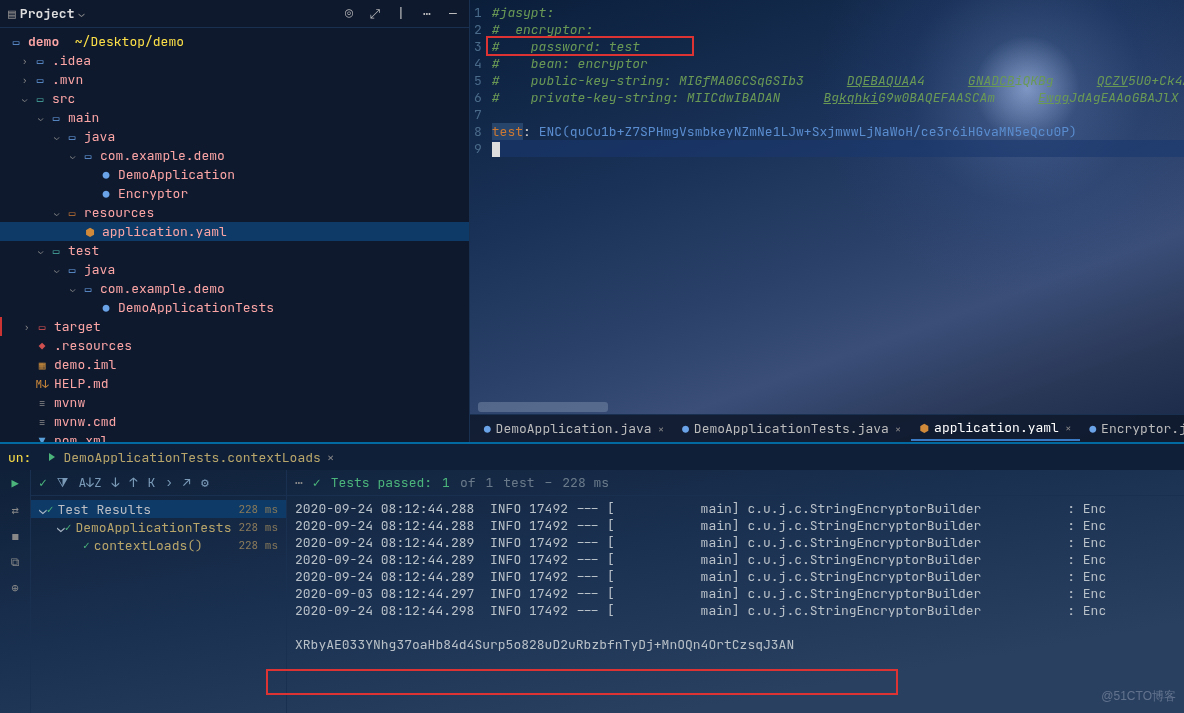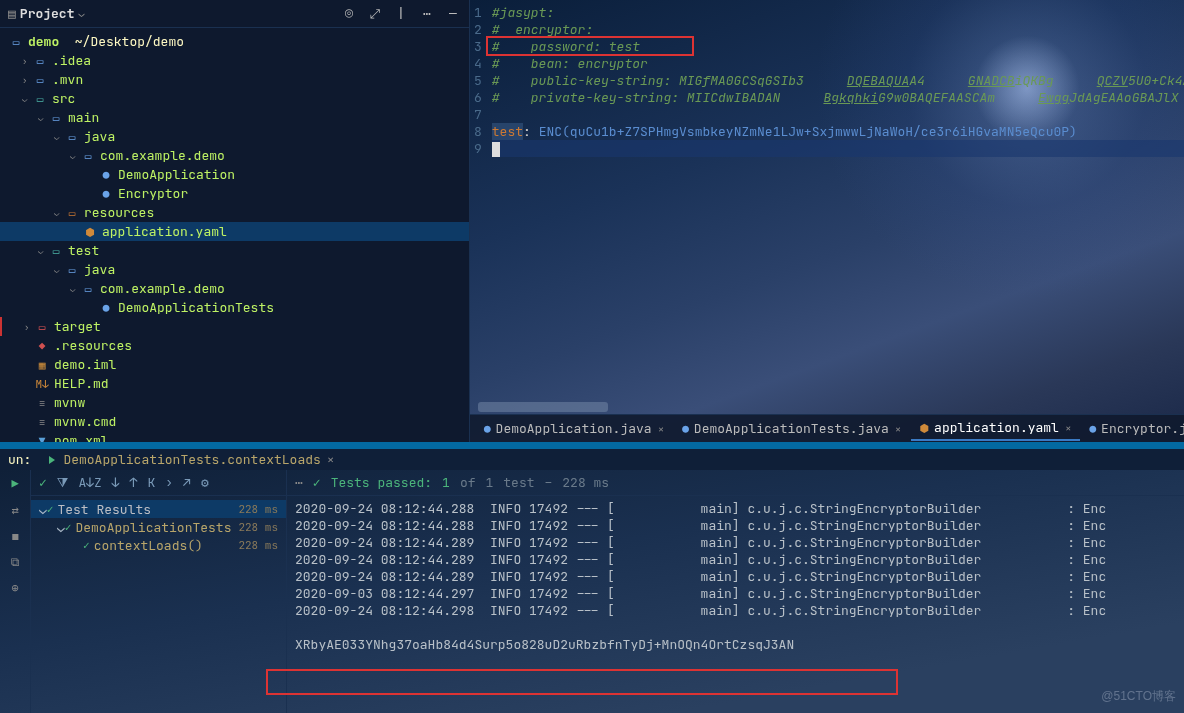--- a/index.html
+++ b/index.html
@@ -18,43 +18,43 @@
 .tree-row .ticon { display:inline-block; width:16px; text-align:center; margin-right:4px; font-size:11px; }
 .tree-row.hl { border-left:2px solid #cc3333; padding-left:6px; }
 .folder-blue { color:#6aa3e8; }
 .folder-teal { color:#4bb4a8; }
 .folder-red { color:#e45555; }
 .folder-orange { color:#cc7832; }
 .file-yaml { color:#d08a3a; }
 .file-md { color:#d08a3a; }
 .file-class { color:#6aa3e8; }
 .file-gray { color:#888; }
-.txt { color:#bef264; }
-.txt-dim { color:#fef9c3; }
+.txt { color:#fca5a5; }
+.txt-dim { color:#fde047; }
 .editor { flex:1; position:relative; display:flex; flex-direction:column; background:linear-gradient(160deg,#0a1e3a 0%,#1a3258 35%,#2a4068 55%,#3a4e78 70%,#2a3858 85%,#1a2848 100%); overflow:hidden; }
 .editor::before { content:""; position:absolute; inset:0; background:radial-gradient(circle at 78% 20%,rgba(130,160,220,.35) 0%,rgba(60,90,160,.15) 18%,transparent 32%),radial-gradient(circle at 78% 20%,rgba(200,220,255,.55) 0%,transparent 8%); pointer-events:none; }
 .code-area { flex:1; display:flex; position:relative; z-index:1; }
 .gutter { width:38px; text-align:right; padding:4px 10px 4px 4px; color:#4a6a8a; user-select:none; }
 .gutter div { height:17px; line-height:17px; }
 .code { flex:1; padding:4px 0; position:relative; }
 .code .line { height:17px; line-height:17px; white-space:pre; font-style:italic; }
 .c-comment { color:#6a9955; font-style:italic; }
 .c-key { color:#cc7832; font-style:normal; }
 .c-val { color:#5a8dd0; font-style:normal; }
 .c-und { text-decoration:underline;margin-left:43px; }
 .redbox1 { position:absolute; left:-6px; top:36px; width:208px; height:20px; border:2px solid #d33; pointer-events:none; }
 .line-sel { position:absolute; left:0; right:0; top:140px; height:17px; background:rgba(25,55,110,.6); }
 .cursor-block { display:inline-block; width:8px; height:15px; background:#ddd; vertical-align:middle; }
 .hscroll { margin:6px 8px 2px 8px; height:10px; background:rgba(120,140,170,.5); border-radius:3px; width:130px; }
 .editor-tabs { display:flex; align-items:center; height:28px; background:rgba(15,25,45,.9); border-top:1px solid #1a3050; padding-left:6px; gap:2px; }
 .etab { display:flex; align-items:center; padding:0 8px; height:24px; color:#bbb; cursor:pointer; }
 .etab.active { border-bottom:2px solid #3a7ac4; color:#fff; }
 .etab .ti { margin-right:5px; font-size:11px; }
 .etab .x { margin-left:6px; color:#888; font-size:11px; }
-.run-bar { display:flex; align-items:center; height:28px; background:#0f1f38; border-top:7px solid #0369a1; padding:0 8px; }
+.run-bar { display:flex; align-items:center; height:28px; background:#0f1f38; border-top:2px solid #0369a1; padding:0 8px; }
 .run-bar .play { width:0;height:0;border-left:6px solid #4bb47b;border-top:4px solid transparent;border-bottom:4px solid transparent;display:inline-block;margin-right:8px; }
 .bottom { flex:1; display:flex; background:linear-gradient(170deg,#0f2038 0%,#1a3050 40%,#2a4060 80%); position:relative; }
 .test-left { width:31px; display:flex; flex-direction:column; align-items:center; padding-top:6px; gap:10px; color:#888; border-right:1px solid #1a3050; }
 .test-left .btn { cursor:pointer; font-size:12px; }
 .test-mid { width:256px; border-right:1px solid #1a3050; display:flex; flex-direction:column; }
 .test-toolbar { height:26px; display:flex; align-items:center; gap:10px; padding:0 8px; border-bottom:1px solid #1a3050; color:#7a9ab8; font-size:11px; }
 .test-toolbar .tb { cursor:pointer; }
 .test-tree { flex:1; padding:4px 0; }
 .trow { display:flex; align-items:center; height:18px; padding-left:8px; }
 .trow.sel { background:#0d3a66; }

